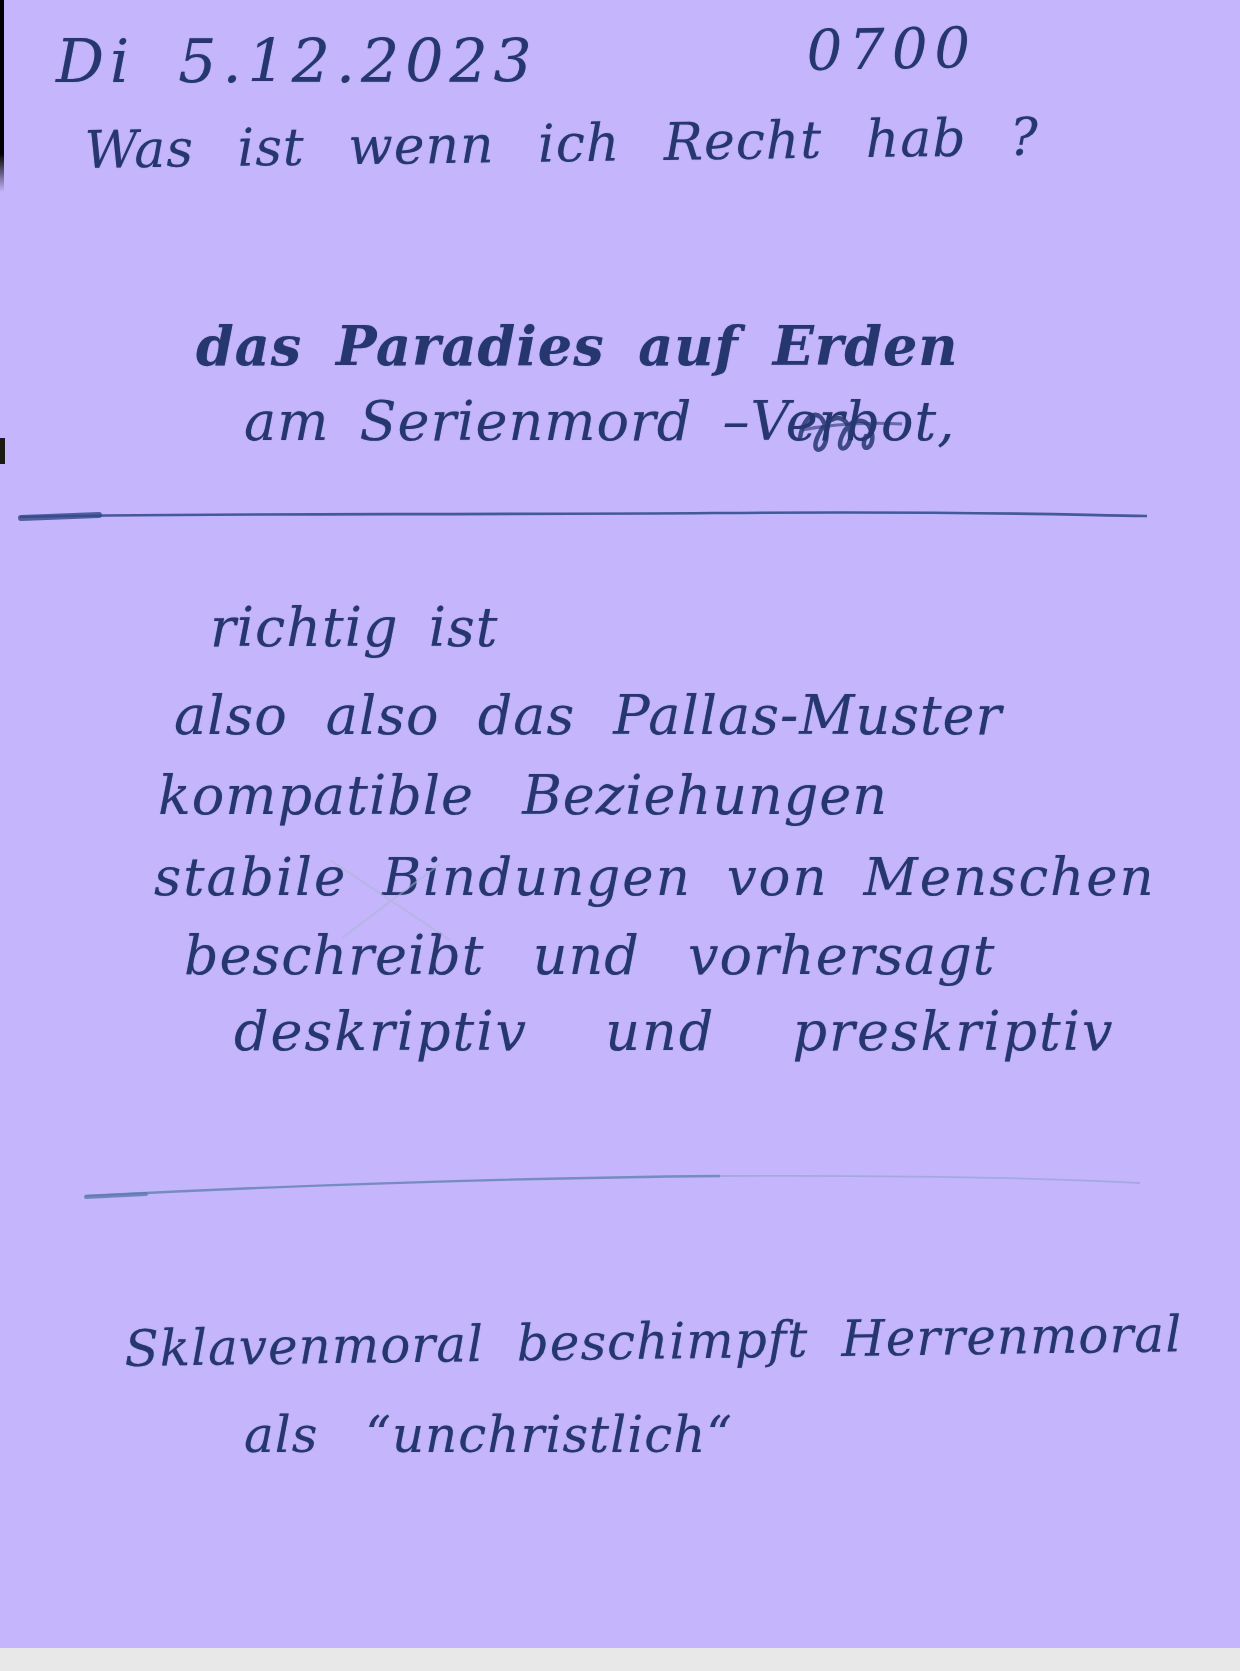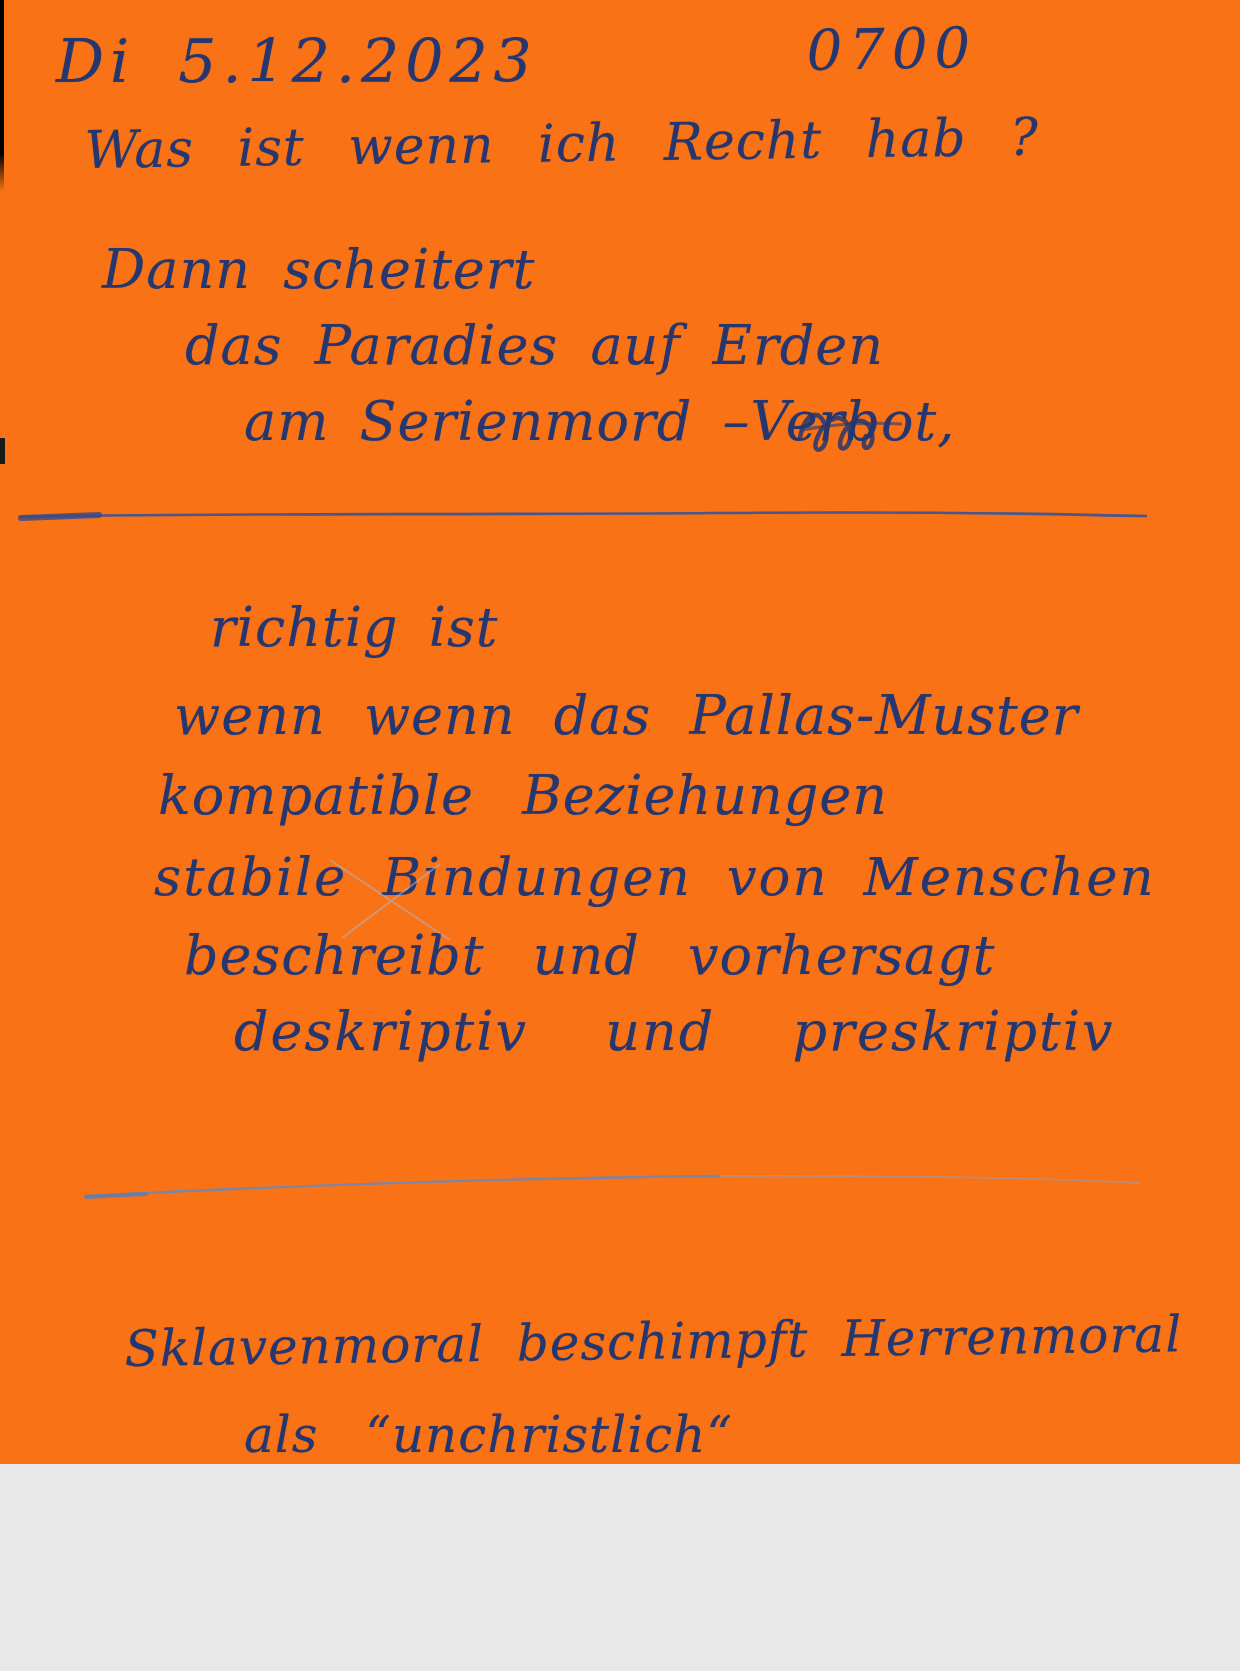--- a/index.html
+++ b/index.html
@@ -1,37 +1,37 @@
 <!DOCTYPE html>
 <html><head>
 <meta charset="utf-8">
 <style>
   html,body{margin:0;padding:0;background:#e8e8e8;}
   .paper{
     position:relative;
-    width:1240px;height:1464px;
-    background:#f97316;
+    width:1240px;height:1648px;
+    background:#c4b5fd;
     overflow:hidden;
     font-family:"DejaVu Serif", serif;
   }
   .line{
     position:absolute;
     white-space:nowrap;
     font-style:italic;
     color:#26376f;
     letter-spacing:1px;
     transform-origin:left top;
     text-shadow:0 0 1px rgba(38,55,111,.45);
   }
   
   .ln-date        {left:56px;  top:26px;   font-size:60px; letter-spacing:6px; word-spacing:18px;}
   .ln-time        {left:806px; top:18px;   font-size:56px; letter-spacing:7px; transform:rotate(-1deg);}
   .ln-question    {left:84px;  top:120px;  font-size:52px; word-spacing:26px; transform:rotate(-0.8deg);}
   .ln-dann        {left:102px; top:238px;  font-size:54px; word-spacing:14px;}
-  .ln-paradies    {left:185px; top:314px;  font-size:54px; word-spacing:14px;}
+  .ln-paradies    {left:196px; top:314px;  font-size:54px; word-spacing:14px;font-weight:bold;}
   .ln-serienmord  {left:244px; top:390px;  font-size:54px; word-spacing:12px;}
   .ln-wenn        {left:150px; top:516px;  font-size:54px; letter-spacing:3px; word-spacing:28px;}
   .ln-richtig     {left:210px; top:596px;  font-size:54px; word-spacing:12px;}
   .ln-also        {left:174px; top:684px;  font-size:54px; word-spacing:20px;}
   .ln-kompatible  {left:158px; top:764px;  font-size:54px; letter-spacing:1px; word-spacing:30px;}
   .ln-stabile     {left:154px; top:846px;  font-size:53px; letter-spacing:2px; word-spacing:16px;}
   .ln-beschreibt  {left:184px; top:924px;  font-size:54px; word-spacing:30px;}
   .ln-deskriptiv  {left:194px; top:1000px; font-size:54px; letter-spacing:2px; word-spacing:58px;margin-left:40px;}
   .ln-quote       {left:110px; top:1238px; font-size:54px; letter-spacing:3px; word-spacing:30px;}
   .ln-sklaven     {left:124px; top:1320px; font-size:50px; letter-spacing:1px; word-spacing:16px; transform:rotate(-0.8deg);}
@@ -49,36 +49,35 @@
 </style>
 </head>
 <body>
 
 <div class="paper">
 
   <div class="line ln-date">Di 5.12.2023</div>
   <div class="line ln-time">0700</div>
 
   <div class="line ln-question">Was ist wenn ich Recht hab ?</div>
-  <div class="line ln-dann">Dann scheitert</div>
   <div class="line ln-paradies">das Paradies auf Erden</div>
   <div class="line ln-serienmord">am Serienmord –Verbot,</div>
 
   <svg class="abs" style="left:792px;top:396px;" width="130" height="60" viewBox="0 0 130 60">
     <path d="M8,42 c4,-26 22,-32 26,-8 c4,22 -18,28 -8,6 c8,-20 28,-26 32,-4 c3,18 -16,24 -8,4 c7,-18 26,-22 30,-2 c3,16 -14,20 -6,2" fill="none" stroke="#26376f" stroke-width="4.5" stroke-linecap="round" opacity="0.85"></path>
     <path d="M10,34 c30,-6 60,-8 100,-6" fill="none" stroke="#26376f" stroke-width="3" opacity="0.6"></path>
   </svg>
 
   <svg class="abs" style="left:15px;top:500px;" width="1140" height="28" viewBox="0 0 1140 28">
     <path d="M5,17 C120,13 420,15 700,13 S1050,15 1132,16" fill="none" stroke="#3d5494" stroke-width="2.6" opacity="0.95"></path>
     <path d="M6,18 l78,-3" fill="none" stroke="#34498a" stroke-width="6" stroke-linecap="round" opacity="0.8"></path>
   </svg>
 
   <div class="line ln-richtig">richtig ist</div>
-  <div class="line ln-also">wenn wenn das Pallas-Muster</div>
+  <div class="line ln-also">also also das Pallas-Muster</div>
   <div class="line ln-stabile">stabile Bindungen von Menschen</div>
   <div class="line ln-kompatible">kompatible Beziehungen</div>
   <div class="line ln-beschreibt">beschreibt und vorhersagt</div>
   <div class="line ln-deskriptiv">deskriptiv und preskriptiv</div>
 
   <svg class="abs" style="left:320px;top:850px;" width="150" height="100" viewBox="0 0 150 100">
     <path d="M10,10 L130,90 M120,14 L22,88" fill="none" stroke="#aab6cf" stroke-width="2" opacity="0.55"></path>
   </svg>
 
   <svg class="abs" style="left:80px;top:1166px;" width="1095" height="36" viewBox="0 0 1095 36">

